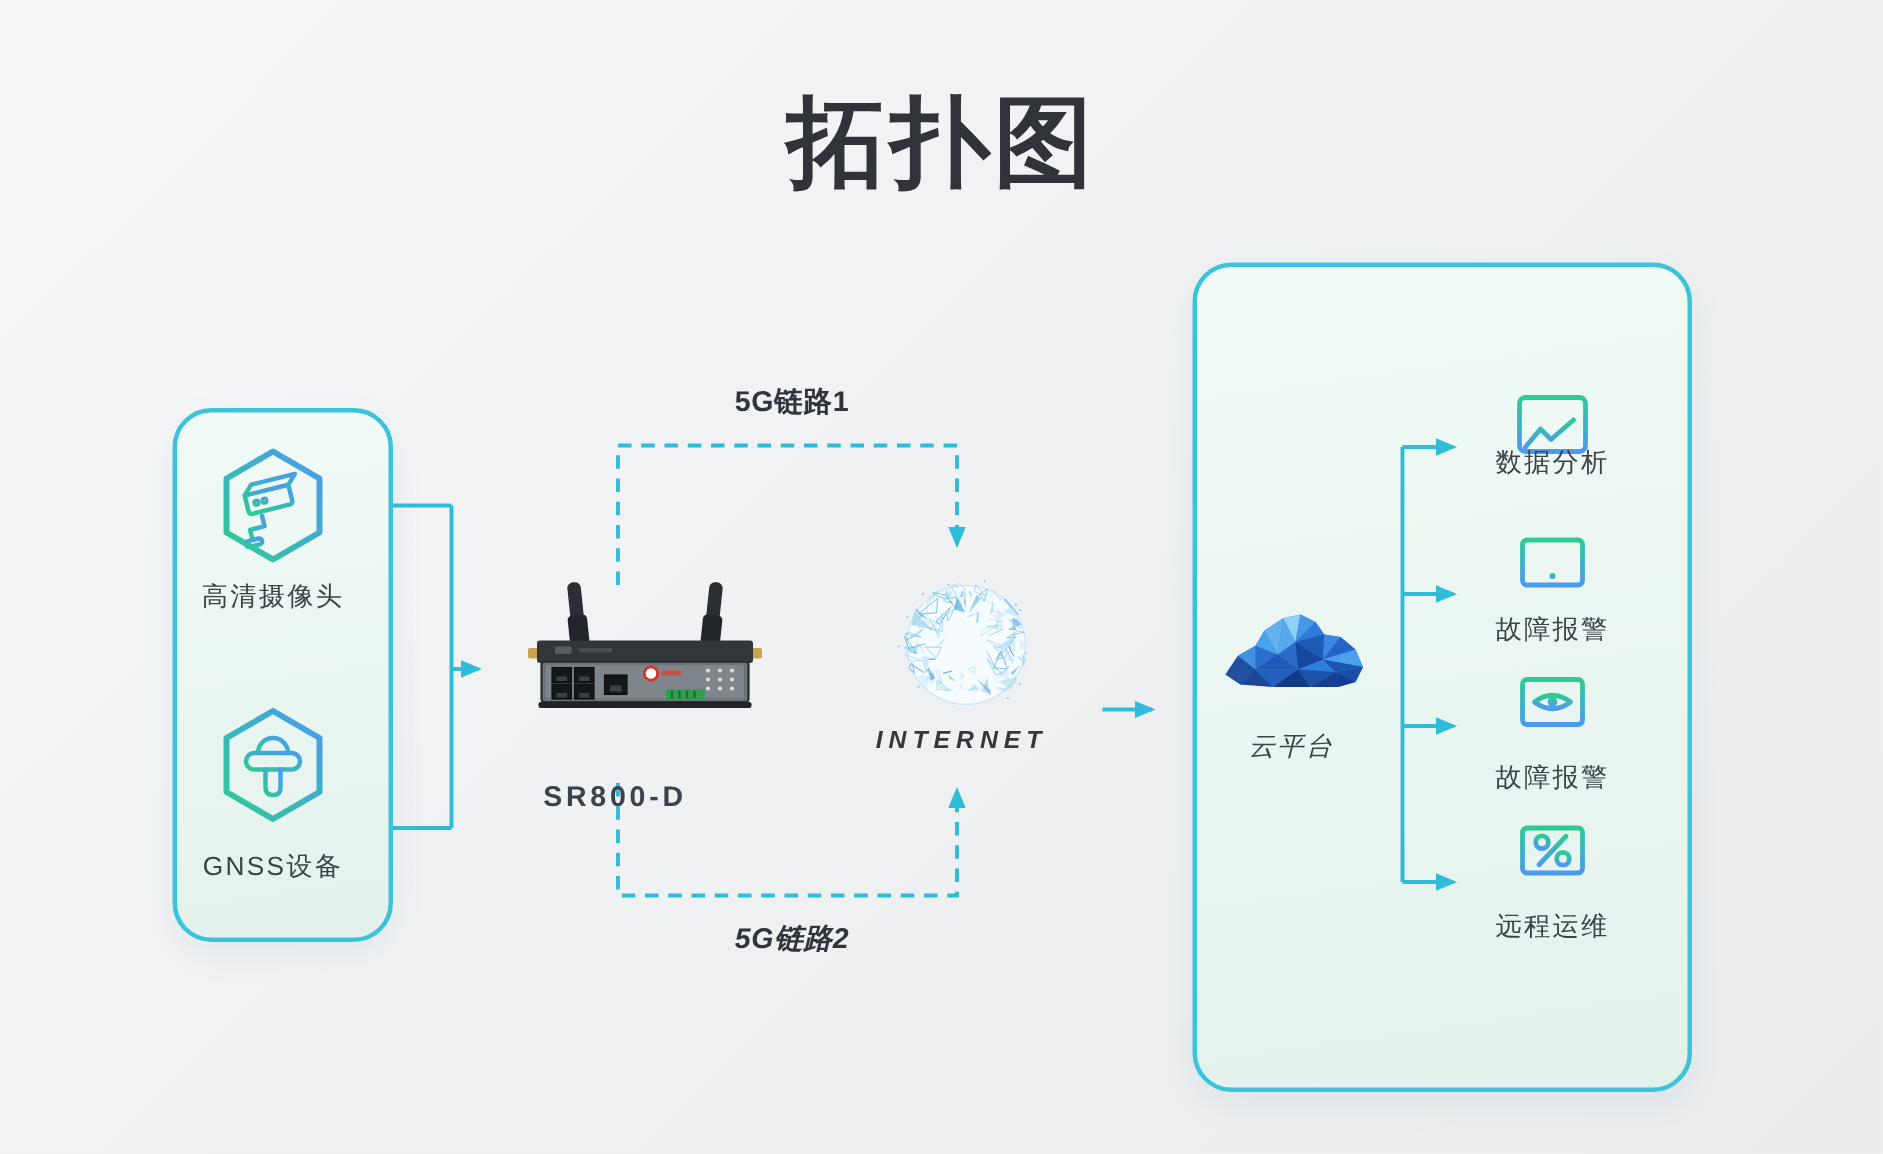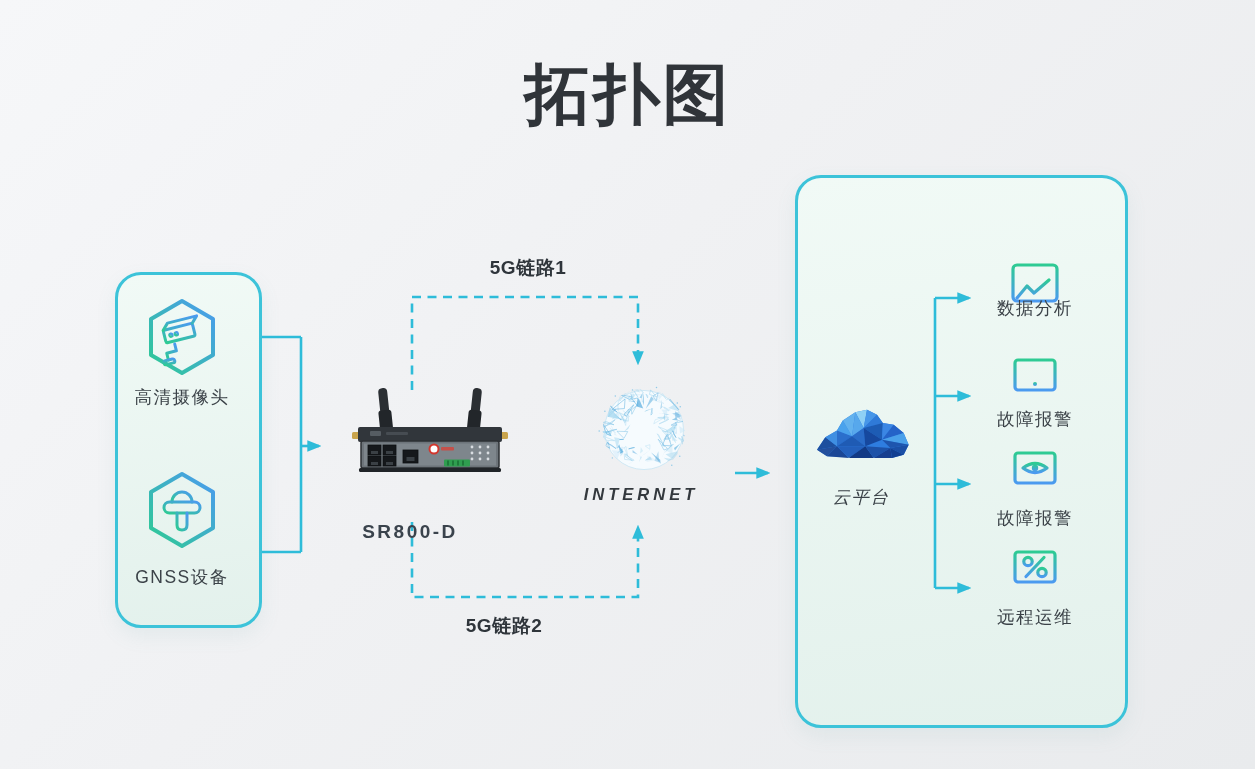--- a/index.html
+++ b/index.html
@@ -163,21 +163,21 @@
       <line x1="96" y1="77.5" x2="96" y2="82.5"></line>
         <line x1="101" y1="77.5" x2="101" y2="82.5"></line>
       <line x1="106" y1="77.5" x2="106" y2="82.5"></line>
         <line x1="111" y1="77.5" x2="111" y2="82.5"></line>
     </g>
     <rect x="7" y="85" width="142" height="4" rx="1.5" fill="#202428"></rect>
   </svg>
   <div class="abs ctr model-label" style="left:410px;top:494px;margin-top:38px;">SR800-D</div>
 
   <div class="abs ctr link-label" style="left:528px;top:268px;">5G链路1</div>
-  <div class="abs ctr link-label" style="left:504px;top:626px;">5G链路2</div>
+  <div class="abs ctr link-label" style="left:528px;top:626px;font-style:italic;">5G链路2</div>
 
   <svg class="abs" style="left:598px;top:384px;" width="92" height="92" viewBox="0 0 100 100">
     <defs>
         <clipPath id="globeClip">
           <circle cx="50" cy="50" r="45"></circle>
         </clipPath>
       </defs>
     <circle cx="50" cy="50" r="43" fill="#f6fbfe"></circle>
     <circle cx="50" cy="50" r="43" fill="none" stroke="#cde7f4" stroke-width="1"></circle>
     <g id="globe-mesh" clip-path="url(#globeClip)">

